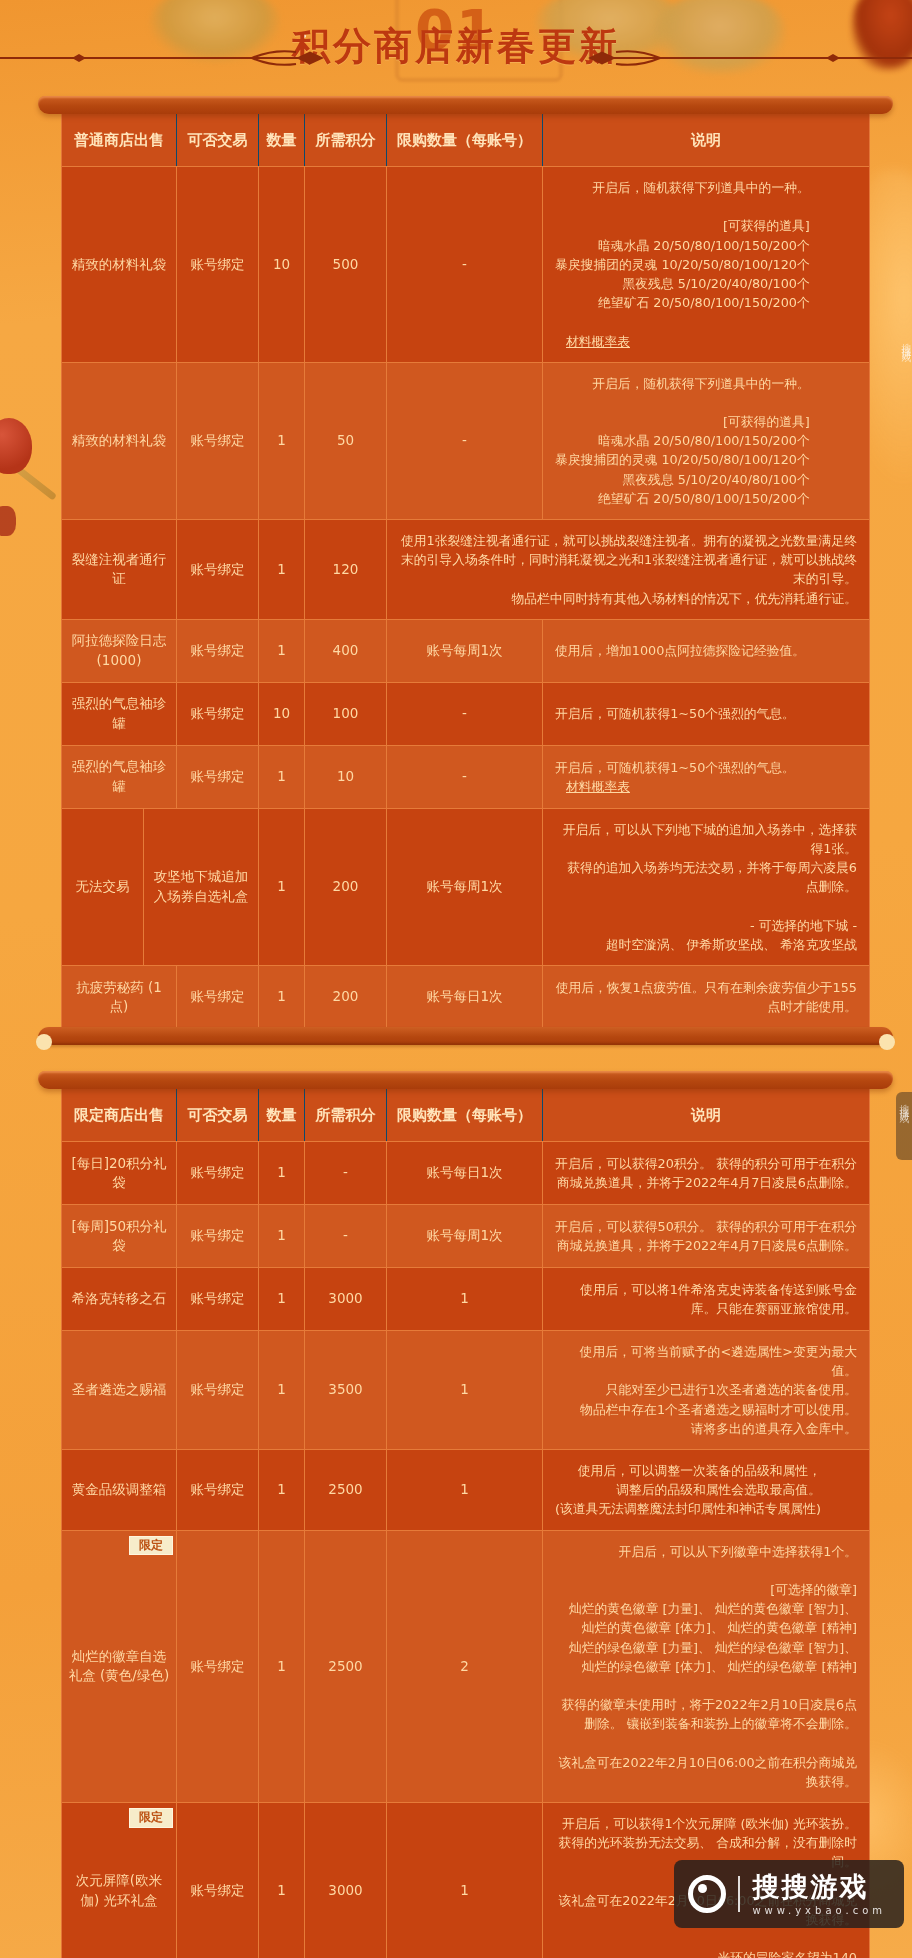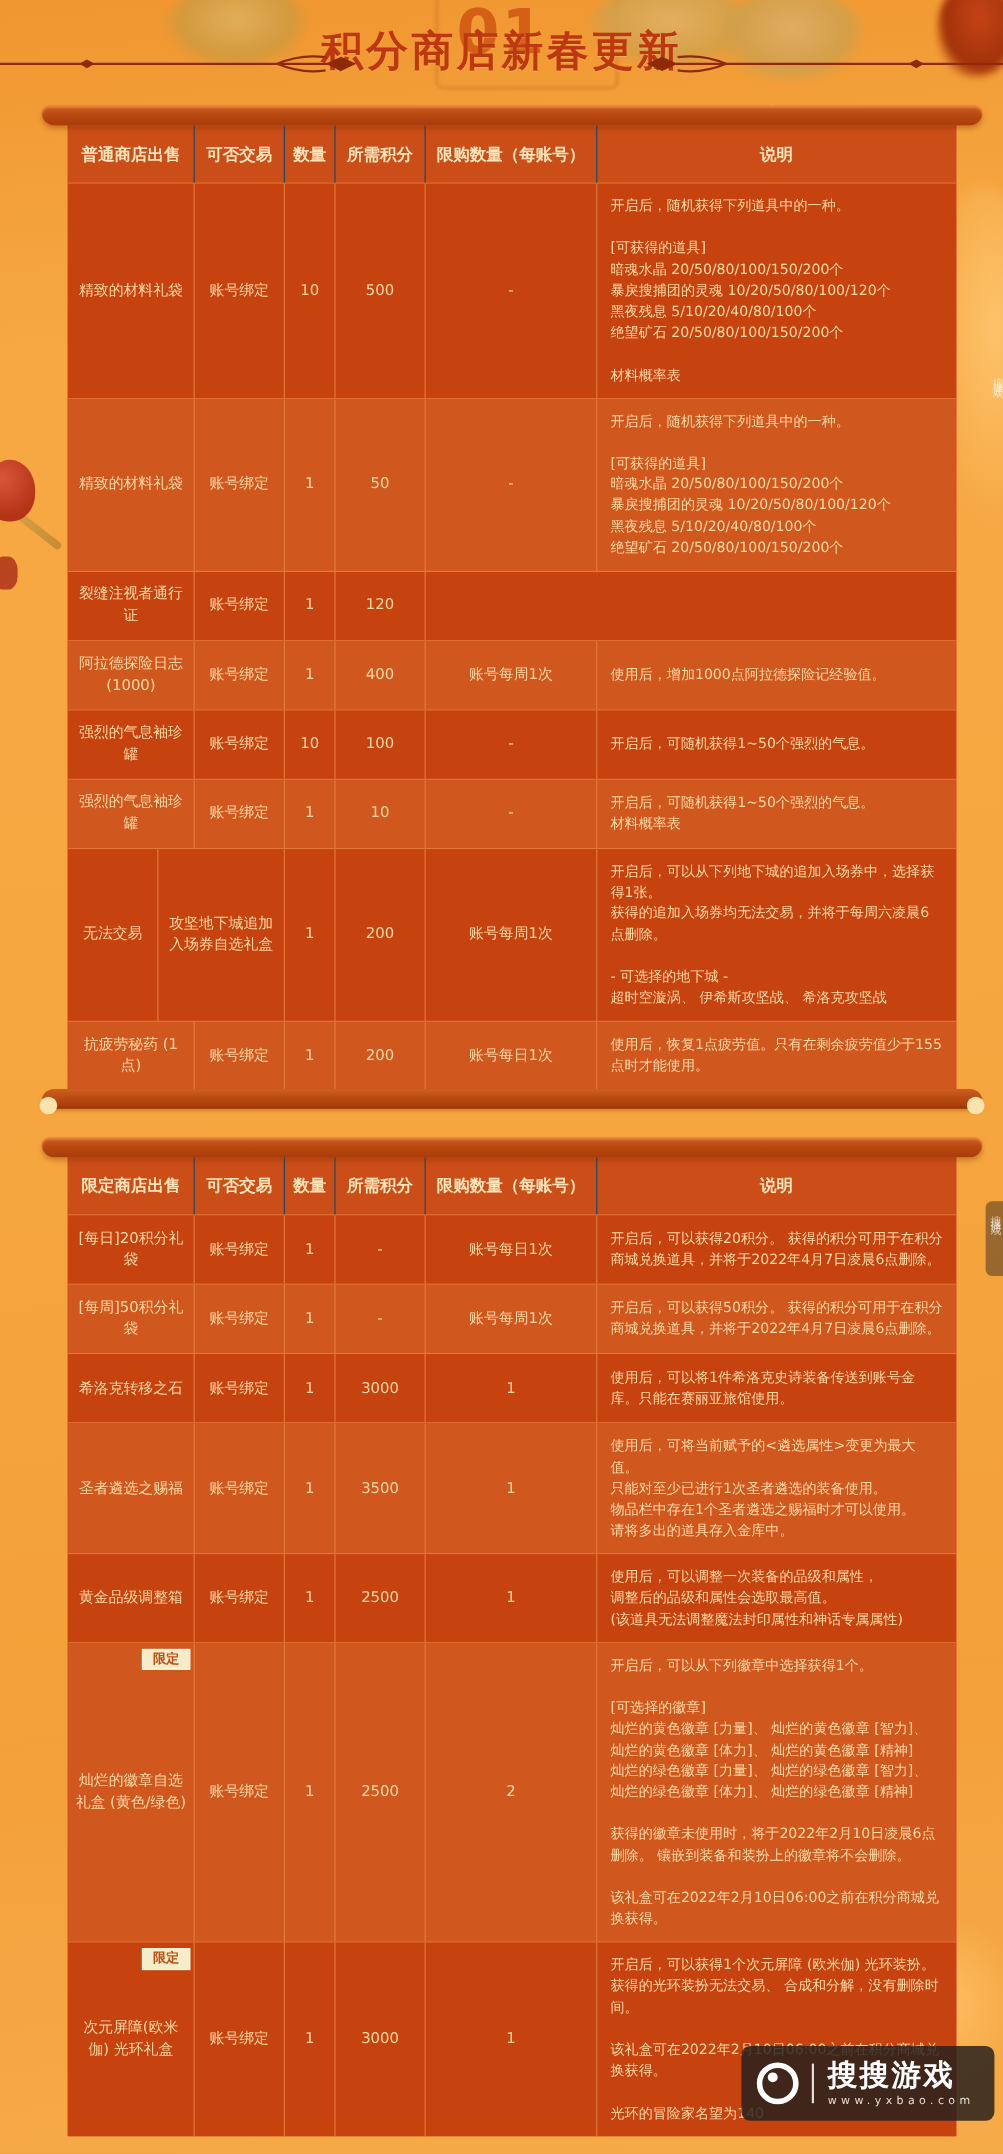--- a/index.html
+++ b/index.html
@@ -43,24 +43,24 @@
   .hcell:last-child{border-right:none;flex:1;}
   .t-row{display:flex;align-items:stretch;border-bottom:1px solid #e67b39;}
   .t-row:last-child{border-bottom:none;}
   .t-row:nth-child(odd){background:#c64310;}
   .t-row:nth-child(even){background:#d0581f;}
   .cell{display:flex;align-items:center;justify-content:center;flex-direction:column;text-align:center;
     padding:10px 6px;border-right:1px solid #e67b39;color:#ffd9a4;font-size:13.5px;line-height:1.45;
     min-height:62px;box-sizing:border-box;}
   .w-name{width:115px;position:relative;}
   .w-trade{width:82px;} .w-qty{width:46px;} .w-points{width:82px;} .w-limit{width:156px;}
-  .c-desc{flex:1;border-right:none;align-items:flex-start;justify-content:center;text-align:left;
+  .c-desc{flex:1;border-right:none;align-items:flex-start;justify-content:center;text-align:right;
     padding:11px 12px;font-size:12.8px;line-height:1.5;}
   .desc-text{white-space:pre-line;}
-  .desc-link{white-space:pre-line;cursor:pointer;}
+  .desc-link{white-space:pre-line;text-decoration:underline;cursor:pointer;margin-left:11px;}
   .desc-link:empty{display:none;}
   .badge{position:absolute;top:5px;right:3px;background:#f7ecca;color:#bc5012;font-size:12px;
     line-height:1.3;padding:1px 9px;border:1px solid #fff6dd;font-weight:bold;}
   .badge:empty{display:none;}
   
   .wm{position:absolute;right:8px;bottom:30px;display:flex;align-items:center;gap:12px;
     background:rgba(38,32,29,.84);border-radius:8px;padding:12px 18px 12px 14px;z-index:5;}
   .wm-logo{position:relative;width:38px;height:38px;border-radius:50%;border:5px solid #fff;box-sizing:border-box;}
   .wm-logo::after{content:"";position:absolute;left:5px;top:4px;width:9px;height:9px;border-radius:50%;background:#fff;}
   .wm-sep{width:2px;height:36px;background:rgba(255,255,255,.85);}
@@ -168,20 +168,25 @@
   </div>
 
   <div class="t-row">
     <div class="cell w-name">
 
       <span>裂缝注视者通行证</span>
     </div>
     <div class="cell w-trade">账号绑定</div>
     <div class="cell w-qty">1</div>
     <div class="cell w-points">120</div>
+    <div class="cell c-desc">
+      <span class="desc-text">使用1张裂缝注视者通行证，就可以挑战裂缝注视者。拥有的凝视之光数量满足终末的引导入场条件时，同时消耗凝视之光和1张裂缝注视者通行证，就可以挑战终末的引导。
+物品栏中同时持有其他入场材料的情况下，优先消耗通行证。</span>
+
+    </div>
   </div>
 
   <div class="t-row">
     <div class="cell w-name">
 
       <span>阿拉德探险日志(1000)</span>
     </div>
     <div class="cell w-trade">账号绑定</div>
     <div class="cell w-qty">1</div>
     <div class="cell w-points">400</div>

